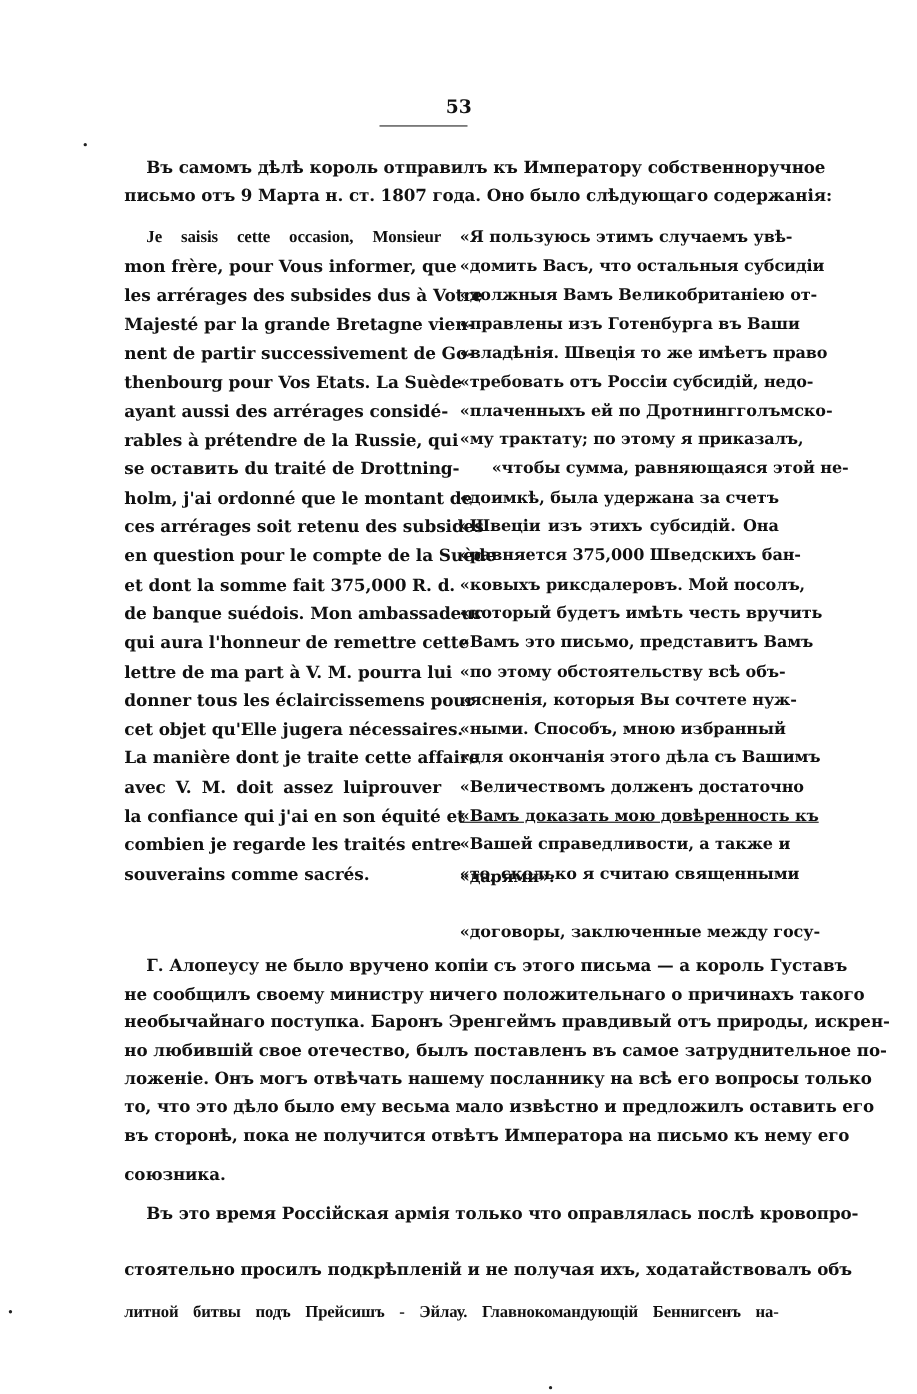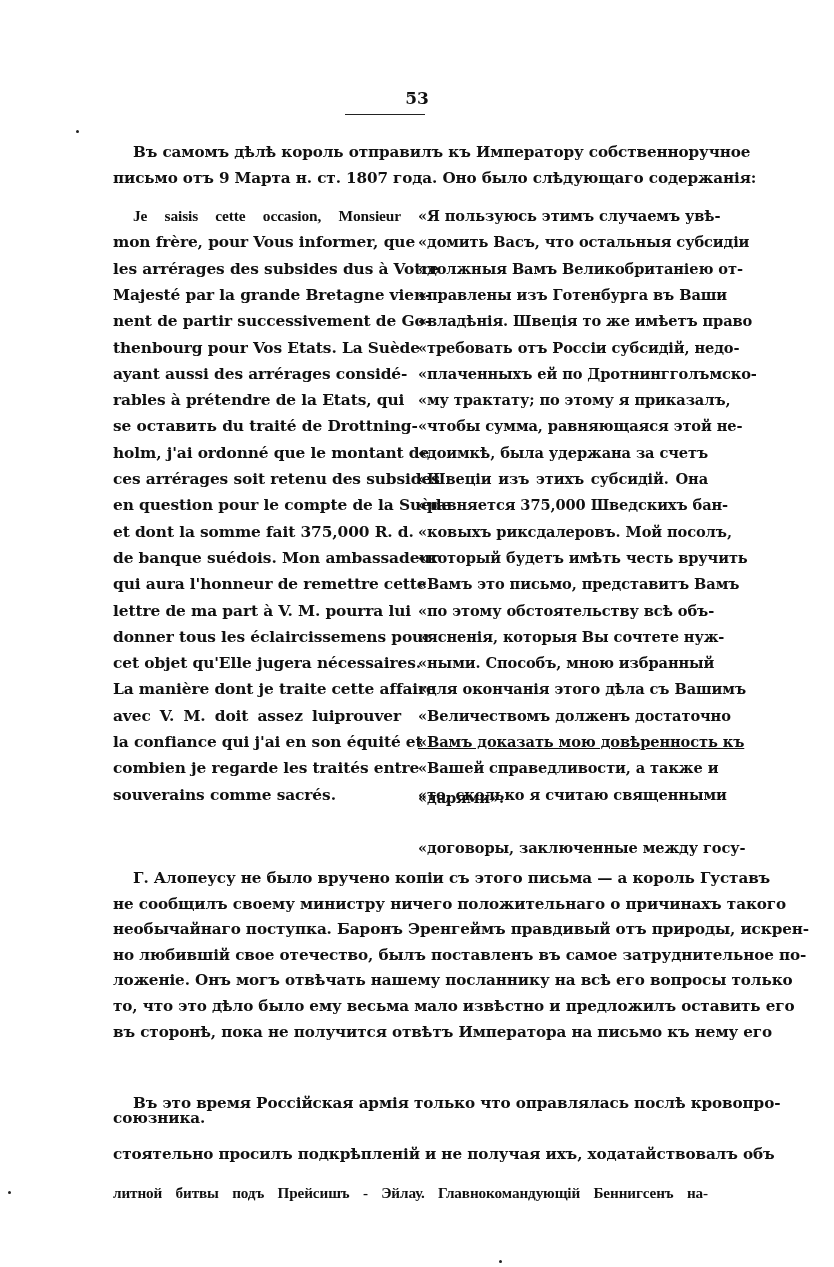--- a/index.html
+++ b/index.html
@@ -30,21 +30,21 @@
       <div class="line full" style="top: 169px;">письмо отъ 9 Марта н. ст. 1807 года. Оно было слѣдующаго содержанія:</div>
     </div>
   <div id="fr">
       <div class="line col-fr indented" style="top: 207px; padding-left: 20px; width: 268px; font-family: Liberation Serif, serif;">Je saisis cette occasion, Monsieur</div>
       <div class="line col-fr" style="top: 233.3px;">mon frère, pour Vous informer, que</div>
       <div class="line col-fr" style="top: 259.6px;">les arrérages des subsides dus à Votre</div>
       <div class="line col-fr" style="top: 285.9px;">Majesté par la grande Bretagne vien-</div>
       <div class="line col-fr" style="top: 312.2px;">nent de partir successivement de Go-</div>
       <div class="line col-fr" style="top: 338.5px;">thenbourg pour Vos Etats. La Suède</div>
       <div class="line col-fr" style="top: 364.8px;">ayant aussi des arrérages considé-</div>
-      <div class="line col-fr" style="top: 391.1px;">rables à prétendre de la Etats, qui</div>
+      <div class="line col-fr" style="top: 391.1px;">rables à prétendre de la Russie, qui</div>
       <div class="line col-fr" style="top: 417.4px;">se оставить du traité de Drottning-</div>
       <div class="line col-fr" style="top: 443.7px;">holm, j'ai ordonné que le montant de</div>
       <div class="line col-fr" style="top: 470px;">ces arrérages soit retenu des subsides</div>
       <div class="line col-fr" style="top: 496.3px;">en question pour le compte de la Suède</div>
       <div class="line col-fr" style="top: 522.6px;">et dont la somme fait 375,000 R. d.</div>
       <div class="line col-fr" style="top: 548.9px;">de banque suédois. Mon ambassadeur</div>
       <div class="line col-fr" style="top: 575.2px;">qui aura l'honneur de remettre cette</div>
       <div class="line col-fr" style="top: 601.5px;">lettre de ma part à V. M. pourra lui</div>
       <div class="line col-fr" style="top: 627.8px;">donner tous les éclaircissemens pour</div>
       <div class="line col-fr" style="top: 654.1px;">cet objet qu'Elle jugera nécessaires.</div>
@@ -56,21 +56,21 @@
     </div>
   <div id="ru">
       <div class="line col-ru" style="top: 207px;">«Я пользуюсь этимъ случаемъ увѣ-</div>
       <div class="line col-ru" style="top: 233.3px;">«домить Васъ, что остальныя субсидіи</div>
       <div class="line col-ru" style="top: 259.6px;">«должныя Вамъ Великобританіею от-</div>
       <div class="line col-ru" style="top: 285.9px;">«правлены изъ Готенбурга въ Ваши</div>
       <div class="line col-ru" style="top: 312.2px;">«владѣнія. Швеція то же имѣетъ право</div>
       <div class="line col-ru" style="top: 338.5px;">«требовать отъ Россіи субсидій, недо-</div>
       <div class="line col-ru" style="top: 364.8px;">«плаченныхъ ей по Дротнингголъмско-</div>
       <div class="line col-ru" style="top: 391.1px;">«му трактату; по этому я приказалъ,</div>
-      <div class="line col-ru" style="top: 417.4px;">«чтобы сумма, равняющаяся этой не-</div>
+      <div class="line col-ru" style="top: 417.4px; margin-left: 29px;">«чтобы сумма, равняющаяся этой не-</div>
       <div class="line col-ru" style="top: 443.7px;">«доимкѣ, была удержана за счетъ</div>
       <div class="line col-ru" style="top: 470px;">«Швеціи изъ этихъ субсидій. Она</div>
       <div class="line col-ru" style="top: 496.3px;">«равняется 375,000 Шведскихъ бан-</div>
       <div class="line col-ru" style="top: 522.6px;">«ковыхъ риксдалеровъ. Мой посолъ,</div>
       <div class="line col-ru" style="top: 548.9px;">«который будетъ имѣть честь вручить</div>
       <div class="line col-ru" style="top: 575.2px;">«Вамъ это письмо, представитъ Вамъ</div>
       <div class="line col-ru" style="top: 601.5px;">«по этому обстоятельству всѣ объ-</div>
       <div class="line col-ru" style="top: 627.8px;">«ясненія, которыя Вы сочтете нуж-</div>
       <div class="line col-ru" style="top: 654.1px;">«ными. Способъ, мною избранный</div>
       <div class="line col-ru" style="top: 680.4px;">«для окончанія этого дѣла съ Вашимъ</div>
@@ -82,21 +82,21 @@
       <div class="line col-ru last" style="top: 789px;">«дарями».</div>
     </div>
   <div id="p1">
       <div class="line full indented" style="top: 869px; padding-left: 20px; width: 575px;">Г. Алопеусу не было вручено копіи съ этого письма — а король Густавъ</div>
       <div class="line full" style="top: 894.6px;">не сообщилъ своему министру ничего положительнаго о причинахъ такого</div>
       <div class="line full" style="top: 920.2px;">необычайнаго поступка. Баронъ Эренгеймъ правдивый отъ природы, искрен-</div>
       <div class="line full" style="top: 945.8px;">но любившій свое отечество, былъ поставленъ въ самое затруднительное по-</div>
       <div class="line full" style="top: 971.4px;">ложеніе. Онъ могъ отвѣчать нашему посланнику на всѣ его вопросы только</div>
       <div class="line full" style="top: 997px;">то, что это дѣло было ему весьма мало извѣстно и предложилъ оставить его</div>
       <div class="line full" style="top: 1022.6px;">въ сторонѣ, пока не получится отвѣтъ Императора на письмо къ нему его</div>
-      <div class="line full last" style="top: 1109px;">союзника.</div>
+      <div class="line full last" style="top: 1059px;">союзника.</div>
     </div>
   <div id="p2">
       <div class="line full indented" style="top: 1094px; padding-left: 20px; width: 575px;">Въ это время Россійская армія только что оправлялась послѣ кровопро-</div>
       <div class="line full" style="top: 1184px; font-family: Liberation Serif, serif;">литной битвы подъ Прейсишъ - Эйлау. Главнокомандующій Беннигсенъ на-</div>
       <div class="line full" style="top: 1145.2px;">стоятельно просилъ подкрѣпленій и не получая ихъ, ходатайствовалъ объ</div>
     </div>
 
   <div class="dot" style="left:76px;top:130px;"></div>
   <div class="dot" style="left:8px;top:1191px;"></div>
   <div class="dot" style="left:499px;top:1260px;"></div>

